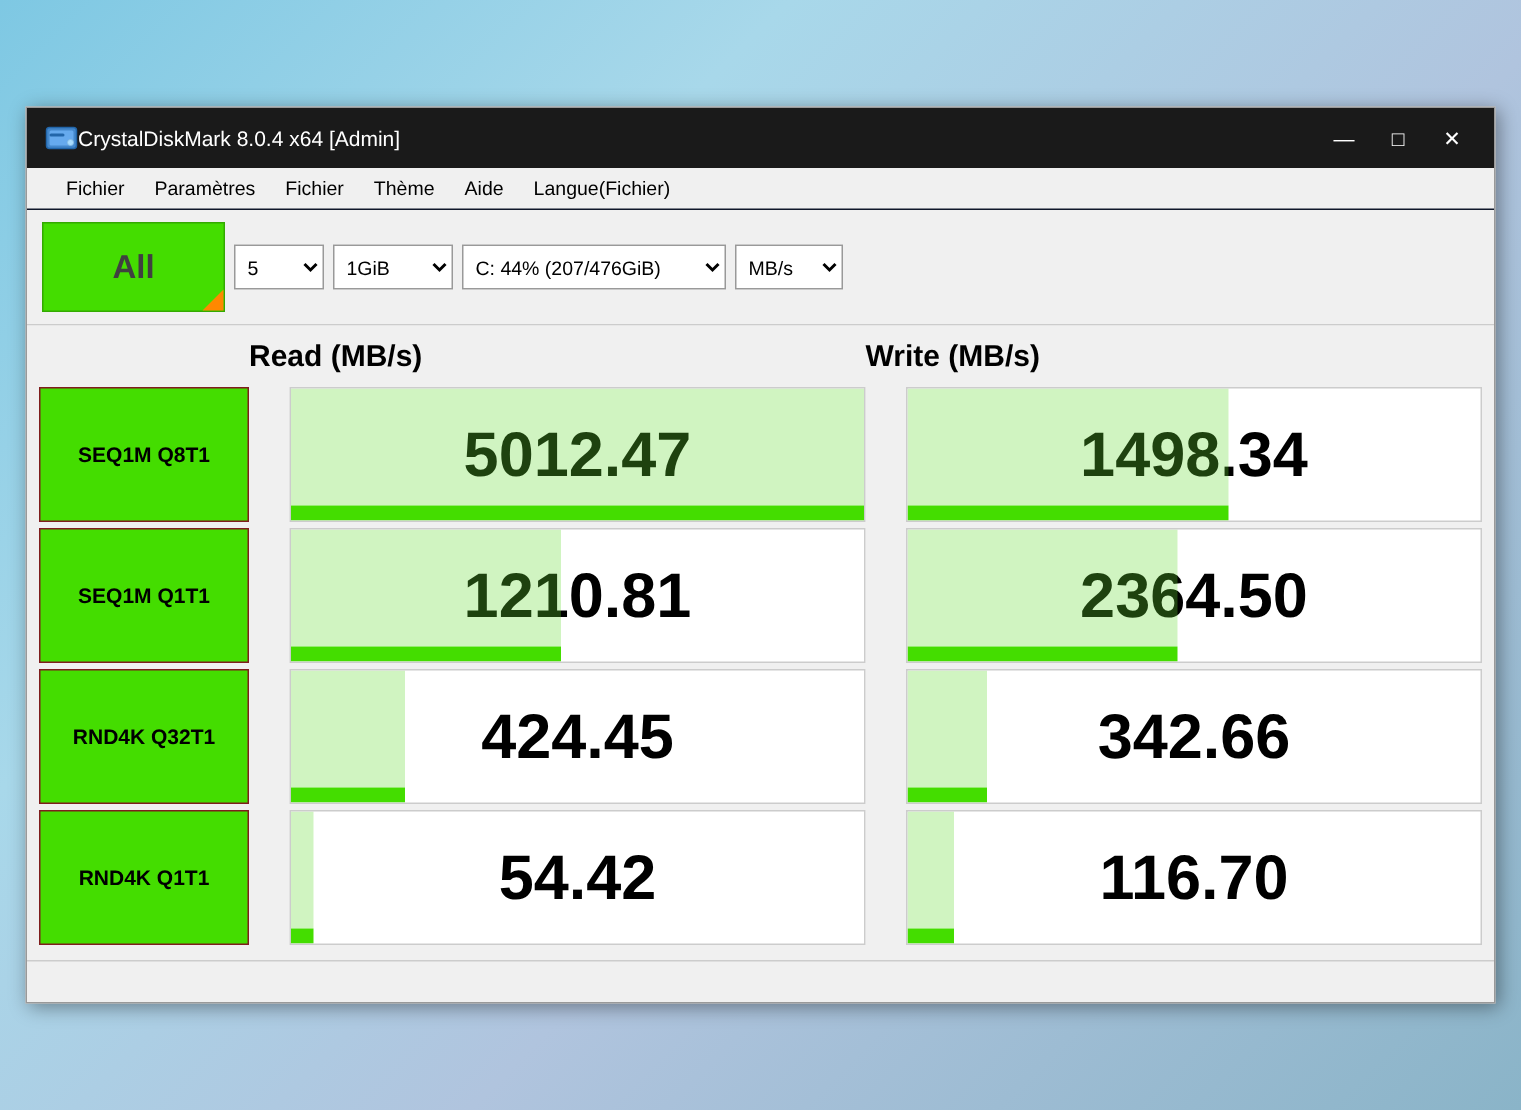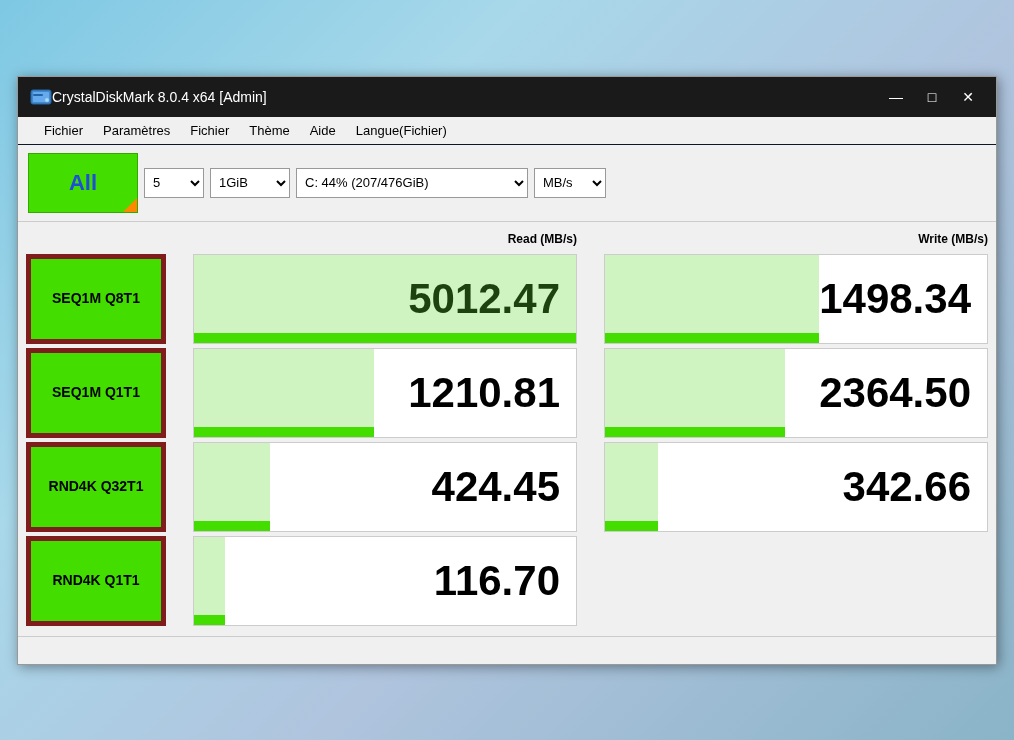--- a/index.html
+++ b/index.html
@@ -75,25 +75,25 @@
       display: flex;
       align-items: center;
       padding: 8px 10px;
       gap: 6px;
       background: #f0f0f0;
       border-bottom: 1px solid #ccc;
     }
 
     .all-btn {
       background: #44dd00;
-      color: #1d4ed8;
+      color: #404040;
       font-size: 22px;
       font-weight: bold;
       border: 1px solid #33aa00;
-      width: 110px;
+      width: 122px;
       height: 60px;
       cursor: pointer;
       position: relative;
     }
 
     .all-btn::after {
       content: '';
       position: absolute;
       bottom: 0;
       right: 0;
@@ -108,71 +108,70 @@
       height: 30px;
       border: 1px solid #999;
       background: white;
       padding: 2px 4px;
       font-size: 13px;
       cursor: pointer;
     }
 
     .select-count { width: 60px; }
     .select-size { width: 80px; }
-    .select-drive { width: 232px; }
+    .select-drive { width: 176px; }
     .select-unit { width: 72px; }
 
     
     .content {
       padding: 6px 8px;
       background: #f0f0f0;
     }
 
     
     .headers-row {
       display: grid;
       grid-template-columns: 140px 1fr 1fr;
       margin-bottom: 4px;
     }
 
     .col-header {
-      text-align: right;
-      font-size: 12px;
+      text-align: left;
+      font-size: 20px;
       font-weight: bold;
       padding: 4px 0;
     }
 
     
     .data-row {
       display: grid;
       grid-template-columns: 140px 1fr 1fr;
       margin-bottom: 4px;
       height: 90px;
       gap: 2px;
     }
 
     .row-label {
       background: #44dd00;
-      border: 5px solid #7f1d1d;
+      border: 1px solid #7f1d1d;
       display: flex;
       align-items: center;
       justify-content: center;
       font-size: 14px;
       font-weight: bold;
       text-align: center;
       line-height: 1.3;
     }
 
     .data-cell {
       background: white;
       border: 1px solid #ccc;
       display: flex;
       align-items: center;
-      justify-content: flex-end;
-      padding-right: 16px;
+      justify-content: center;
       font-size: 42px;
       font-weight: bold;
       position: relative;
       overflow: hidden;
       margin-left: 25px;
     }
 
     .data-cell .bar {
       position: absolute;
       left: 0;
@@ -326,20 +325,25 @@
           </div>
           <div class="data-cell write-cell">
             <div class="bar-top"></div>
             <div class="bar"></div>
             <span>342.66</span>
           </div>
         </div>
         <div class="data-row row-rnd4k-q1t1">
           <div class="row-label">RND4K
 Q1T1</div>
+          <div class="data-cell read-cell">
+            <div class="bar-top"></div>
+            <div class="bar"></div>
+            <span>54.42</span>
+          </div>
           <div class="data-cell write-cell">
             <div class="bar-top"></div>
             <div class="bar"></div>
             <span>116.70</span>
           </div>
         </div>
       </div>
   </div>
 
   <div class="status-bar"></div>

